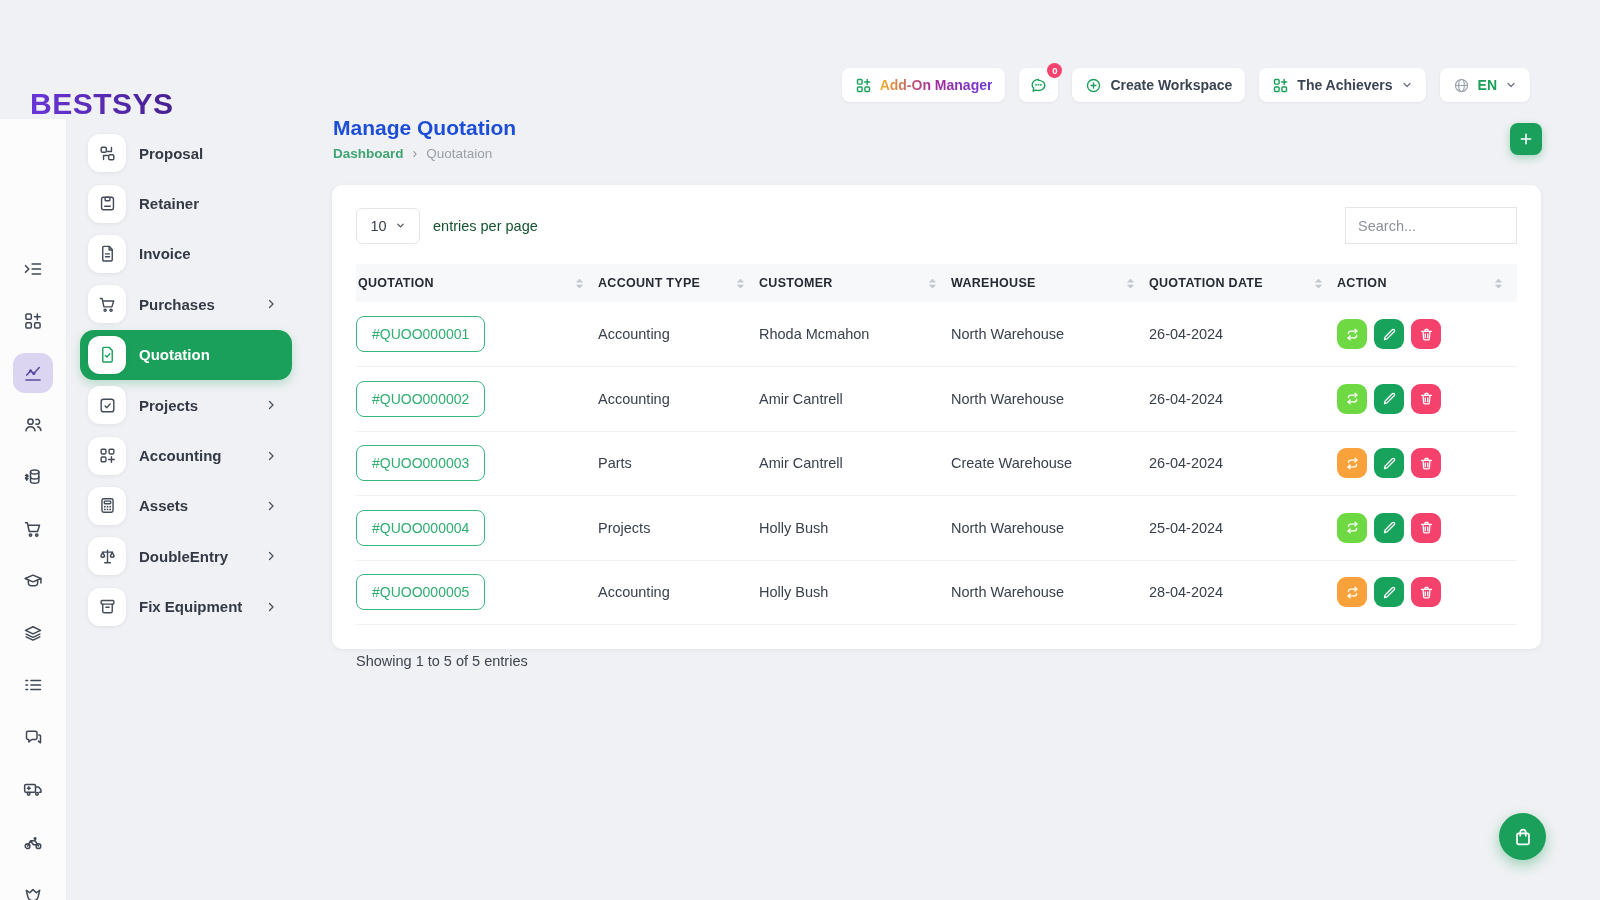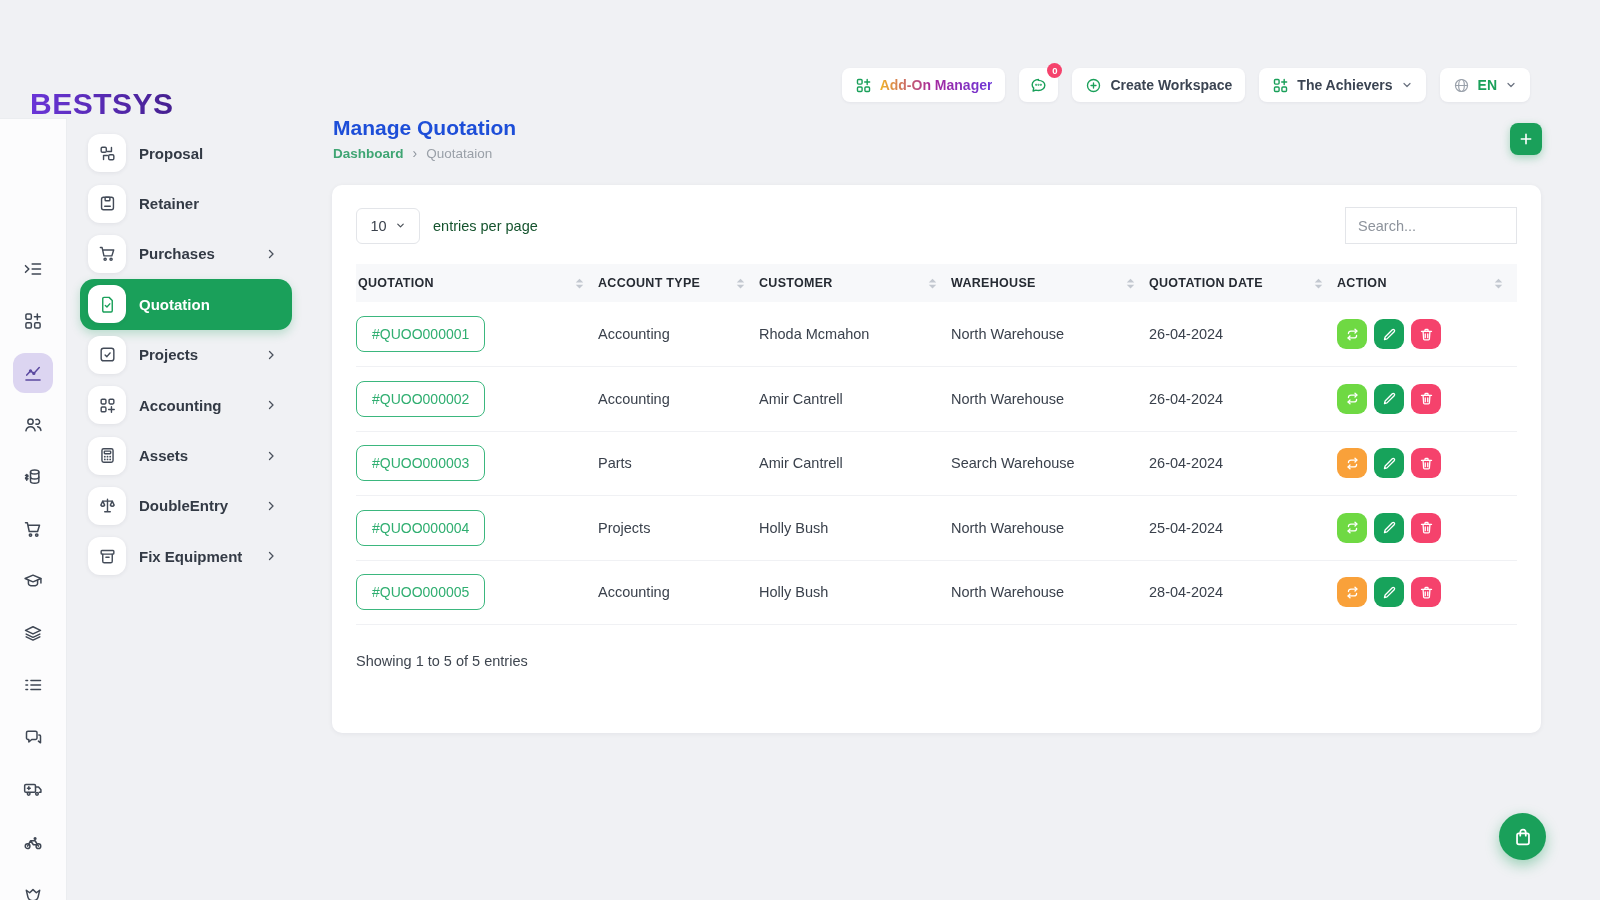--- a/index.html
+++ b/index.html
@@ -52,21 +52,21 @@
   .page-title { position:absolute; left:333px; top:116px; font-size:21px; font-weight:700; color:#1d4ed8; }
   .breadcrumb { position:absolute; left:333px; top:145px; display:flex; align-items:center; gap:9px; font-size:13.5px; }
   .bc-home { color:#3fa573; font-weight:600; cursor:pointer; }
   .bc-sep { color:#8e959e; font-size:14px; }
   .bc-current { color:#9aa0a8; }
   .add-btn { position:absolute; left:1510px; top:123px; width:32px; height:32px; border-radius:8px; border:none;
              background:#1aa05a; color:#fff; font-size:19px; line-height:30px; cursor:pointer;
              box-shadow:0 3px 8px rgba(26,160,90,.35); display:flex; align-items:center; justify-content:center; }
 
   
-  .card { position:absolute; left:332px; top:185px; width:1209px; height:548px; background:#ffffff;
+  .card { position:absolute; left:332px; top:185px; width:1209px; height:464px; background:#ffffff;
           border-radius:10px; box-shadow:0 1px 5px rgba(20,20,43,.06); padding:22px 24px; }
   .card-top { display:flex; align-items:center; }
   .entries-select { width:64px; height:36px; border:1px solid #e3e5e9; border-radius:6px; background:#fff;
                     display:flex; align-items:center; justify-content:center; gap:8px; font-size:14.5px;
                     color:#3a414c; cursor:pointer; }
   .entries-label { margin-left:13px; font-size:14.5px; color:#14532d; }
   .search-input { margin-left:auto; width:172px; height:37px; border:1px solid #e3e5e9; border-radius:0;
                   padding:0 12px; font-size:14.5px; color:#3a414c; outline:none;
                   font-family:"Liberation Sans","DejaVu Sans",sans-serif; }
   .search-input::placeholder { color:#8d939c; }
@@ -213,20 +213,30 @@
           <rect x="4.5" y="4" width="15" height="16" rx="2.5"></rect>
           <rect x="9" y="4" width="6" height="4.5" rx="1"></rect>
           <path d="M8.5 15.5h7"></path>
         </svg>
     </span>
     <span class="menu-label">Retainer</span>
   </div>
   <div class="menu-item">
     <span class="menu-tile">
       <svg viewBox="0 0 24 24" fill="none" stroke="currentColor" stroke-width="1.8" stroke-linecap="round" stroke-linejoin="round">
+          <path d="M7.5 3h6.5l4 4v13a1.5 1.5 0 01-1.5 1.5h-9A1.5 1.5 0 016 20V4.5A1.5 1.5 0 017.5 3z"></path>
+          <path d="M14 3v4.5h4"></path>
+          <path d="M9.5 12.5h5M9.5 16h5"></path>
+        </svg>
+    </span>
+    <span class="menu-label">Invoice</span>
+  </div>
+  <div class="menu-item">
+    <span class="menu-tile">
+      <svg viewBox="0 0 24 24" fill="none" stroke="currentColor" stroke-width="1.8" stroke-linecap="round" stroke-linejoin="round">
           <path d="M3 4.5h2.2L7.5 15h10l2.3-7.5H7"></path>
           <circle cx="9" cy="19.3" r="1.4"></circle>
           <circle cx="16.5" cy="19.3" r="1.4"></circle>
         </svg>
     </span>
     <span class="menu-label">Purchases</span>
     <span class="menu-chevron">
       <svg viewBox="0 0 24 24" fill="none" stroke="currentColor" stroke-width="2.6" stroke-linecap="round" stroke-linejoin="round">
           <polyline points="9 5 16 12 9 19"></polyline>
         </svg>
@@ -543,21 +553,21 @@
                   <path d="M10 11v6M14 11v6"></path>
                 </svg>
               </button>
         </div>
           </td>
       </tr>
       <tr>
         <td><span class="q-badge">#QUOO000003</span></td>
         <td>Parts</td>
         <td>Amir Cantrell</td>
-        <td>Search Warehouse</td>
+        <td>Create Warehouse</td>
         <td>26-04-2024</td>
         <td>
             <div class="actions">
           <button class="act-btn" style="background-color: rgb(249, 161, 58);">
                 <svg viewBox="0 0 24 24" fill="none" stroke="#fff" stroke-width="2.1" stroke-linecap="round" stroke-linejoin="round">
                   <path d="M16 3.5l3 3-3 3"></path>
                   <path d="M19 6.5H9.5a4 4 0 00-4 4"></path>
                   <path d="M8 20.5l-3-3 3-3"></path>
                   <path d="M5 17.5h9.5a4 4 0 004-4"></path>
                 </svg>

